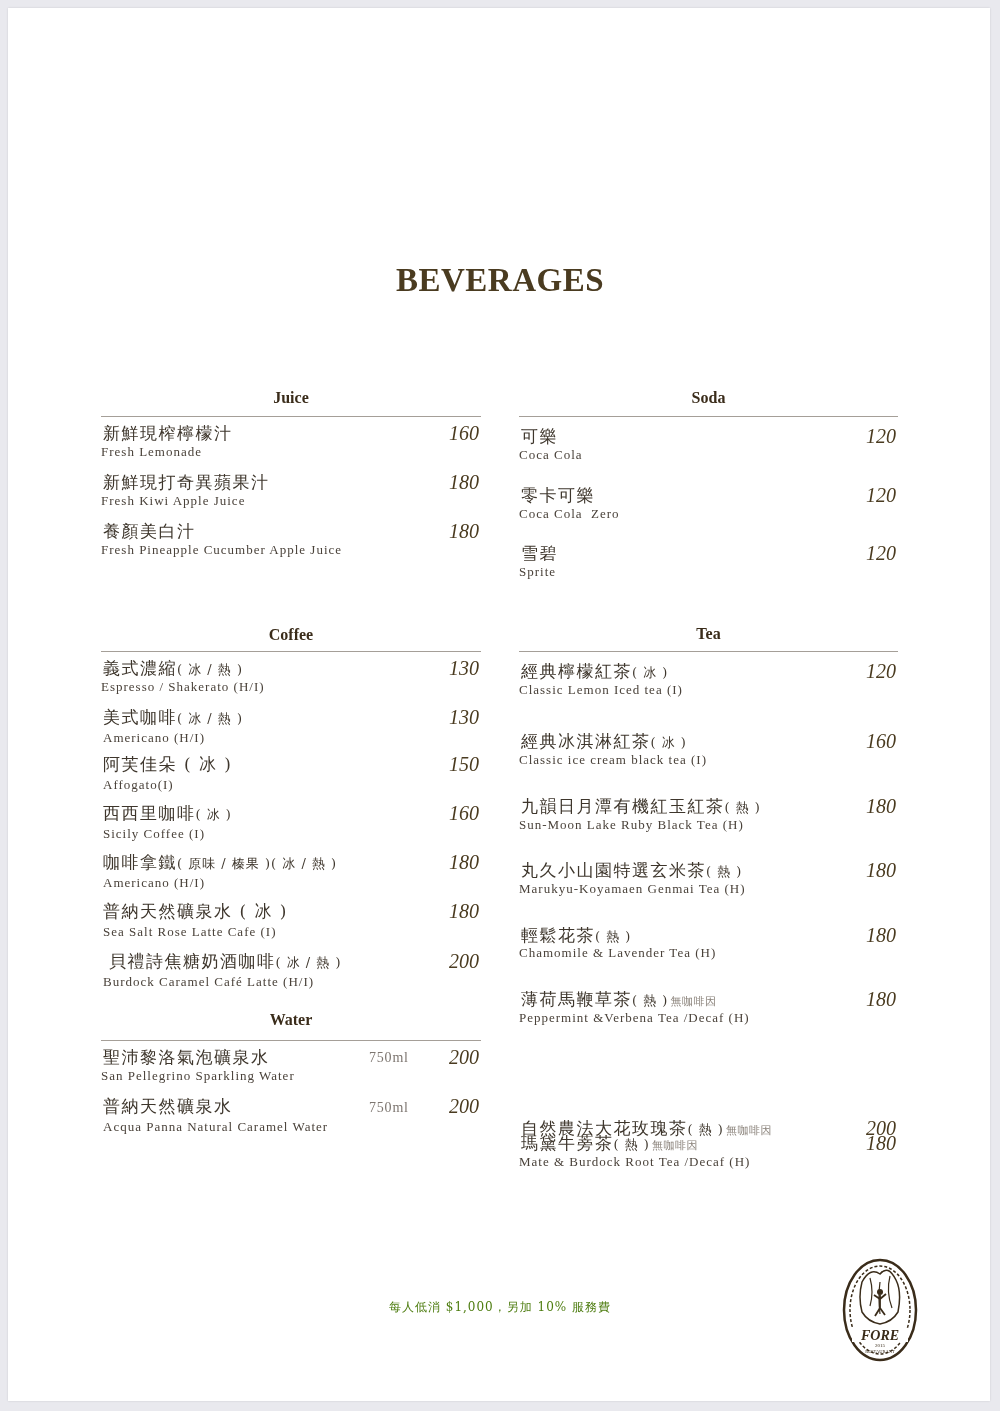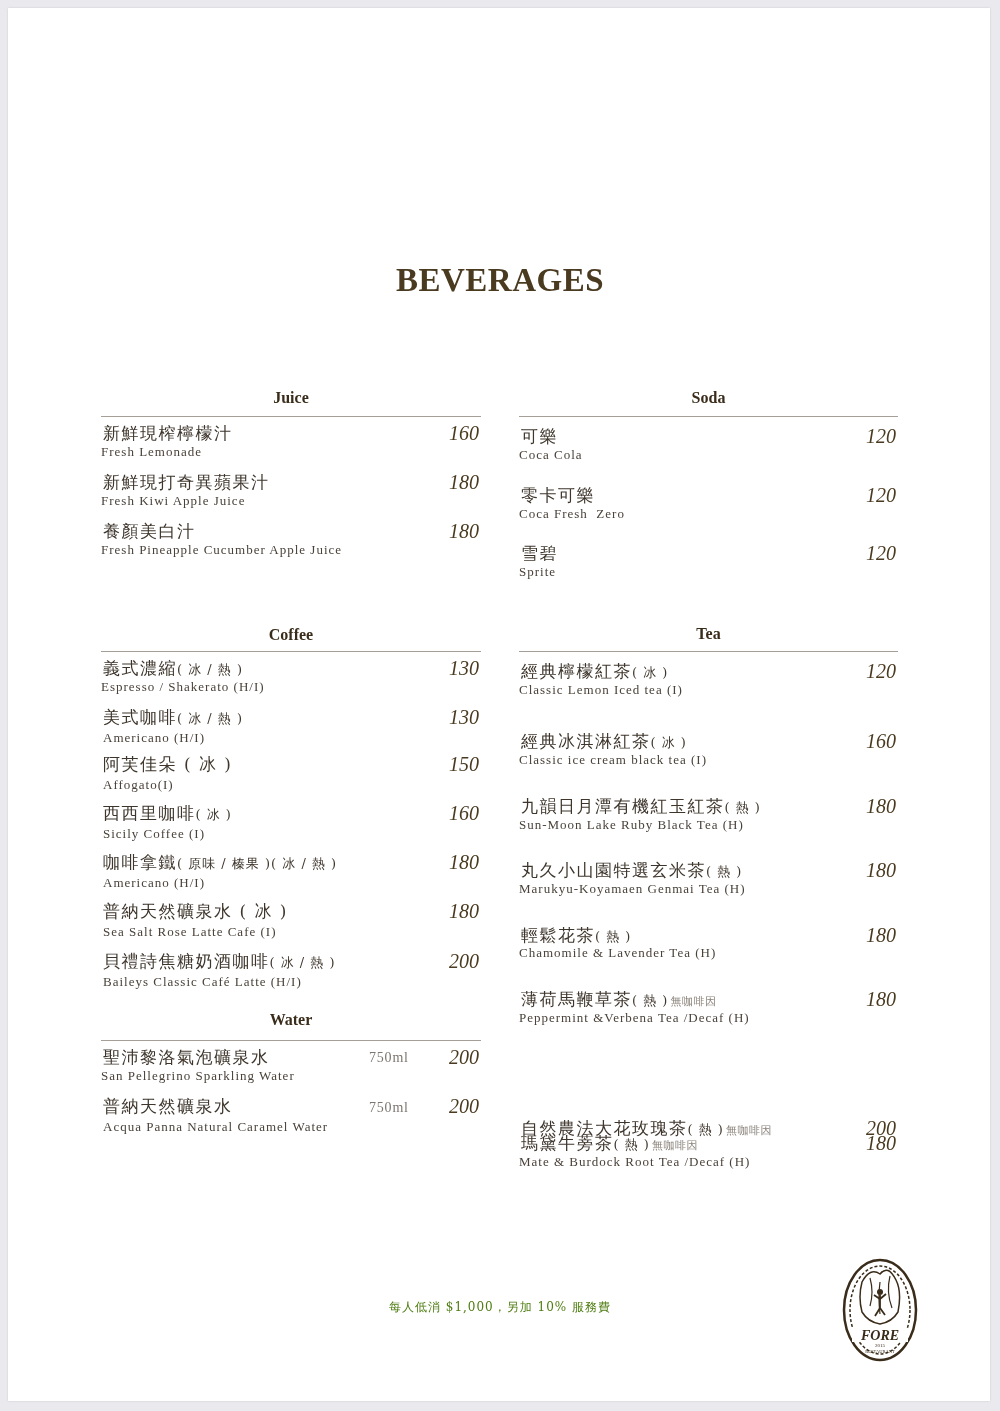--- a/index.html
+++ b/index.html
@@ -84,21 +84,21 @@
   <div class="sec-head" style="left:519px;width:379px;top:389px;">Soda</div>
   <div class="rule" style="left:519px;width:379px;top:416px;"></div>
 
   <div class="item" style="left:519px;top:425px;width:379px;height:40px;">
     <span class="zh" style="left:2px;">可樂</span>
     <span class="en" style="top:22px;">Coca Cola</span>
     <span class="price" style="right:2px;top:0px;">120</span>
   </div>
   <div class="item" style="left:519px;top:484px;width:379px;height:40px;">
     <span class="zh" style="left:2px;">零卡可樂</span>
-    <span class="en" style="top:22px;white-space:pre;">Coca Fresh  Zero</span>
+    <span class="en" style="top:22px;white-space:pre;">Coca Cola  Zero</span>
     <span class="price" style="right:2px;top:0px;">120</span>
   </div>
   <div class="item" style="left:519px;top:542px;width:379px;height:40px;">
     <span class="zh" style="left:2px;">雪碧</span>
     <span class="en" style="top:22px;">Sprite</span>
     <span class="price" style="right:2px;top:0px;">120</span>
   </div>
 </div>
 
 <div>
@@ -129,22 +129,22 @@
     <span class="zh" style="left:2px;"><span>咖啡拿鐵</span><span class="opt">( 原味 / 榛果 )( 冰 / 熱 )</span></span>
     <span class="en" style="top:24px;left:2px;">Americano (H/I)</span>
     <span class="price" style="right:2px;top:0px;">180</span>
   </div>
   <div class="item" style="left:101px;top:900px;width:380px;height:40px;">
     <span class="zh" style="left:2px;">普納天然礦泉水 ( 冰 )</span>
     <span class="en" style="top:24px;left:2px;">Sea Salt Rose Latte Cafe (I)</span>
     <span class="price" style="right:2px;top:0px;">180</span>
   </div>
   <div class="item" style="left:101px;top:950px;width:380px;height:40px;">
-    <span class="zh" style="left:2px;"><span>貝禮詩焦糖奶酒咖啡</span><span class="opt">( 冰 / 熱 )</span></span>
-    <span class="en" style="top:24px;left:2px;">Baileys Classic Café Latte (H/I)</span>
+    <span class="zh" style="left:8px;"><span>貝禮詩焦糖奶酒咖啡</span><span class="opt">( 冰 / 熱 )</span></span>
+    <span class="en" style="top:24px;left:2px;">Burdock Caramel Café Latte (H/I)</span>
     <span class="price" style="right:2px;top:0px;">200</span>
   </div>
 </div>
 
 <div>
   <div class="sec-head" style="left:101px;width:380px;top:1011px;">Water</div>
   <div class="rule" style="left:101px;width:380px;top:1040px;"></div>
 
   <div class="item" style="left:101px;top:1046px;width:380px;height:40px;">
     <span class="zh" style="left:2px;">聖沛黎洛氣泡礦泉水</span>

